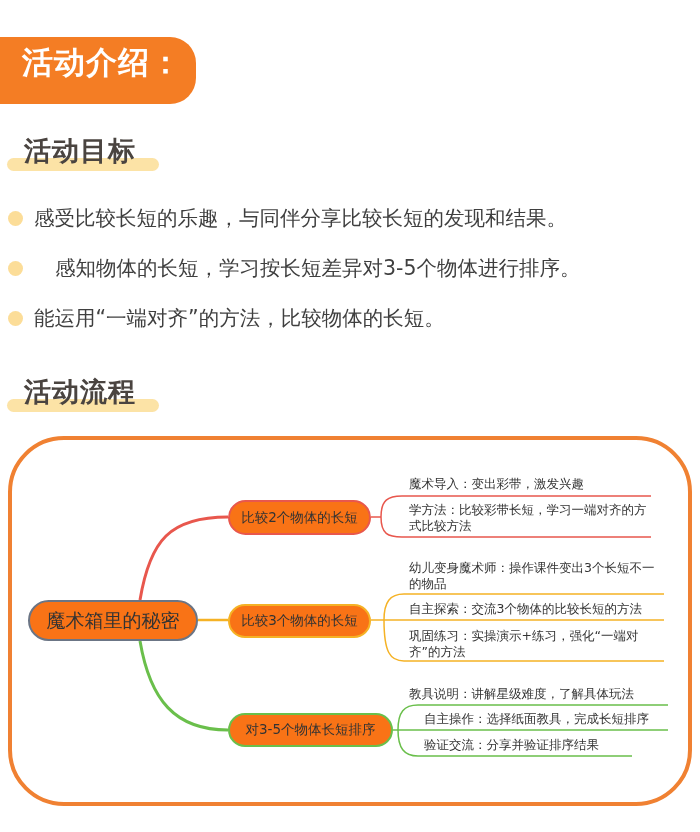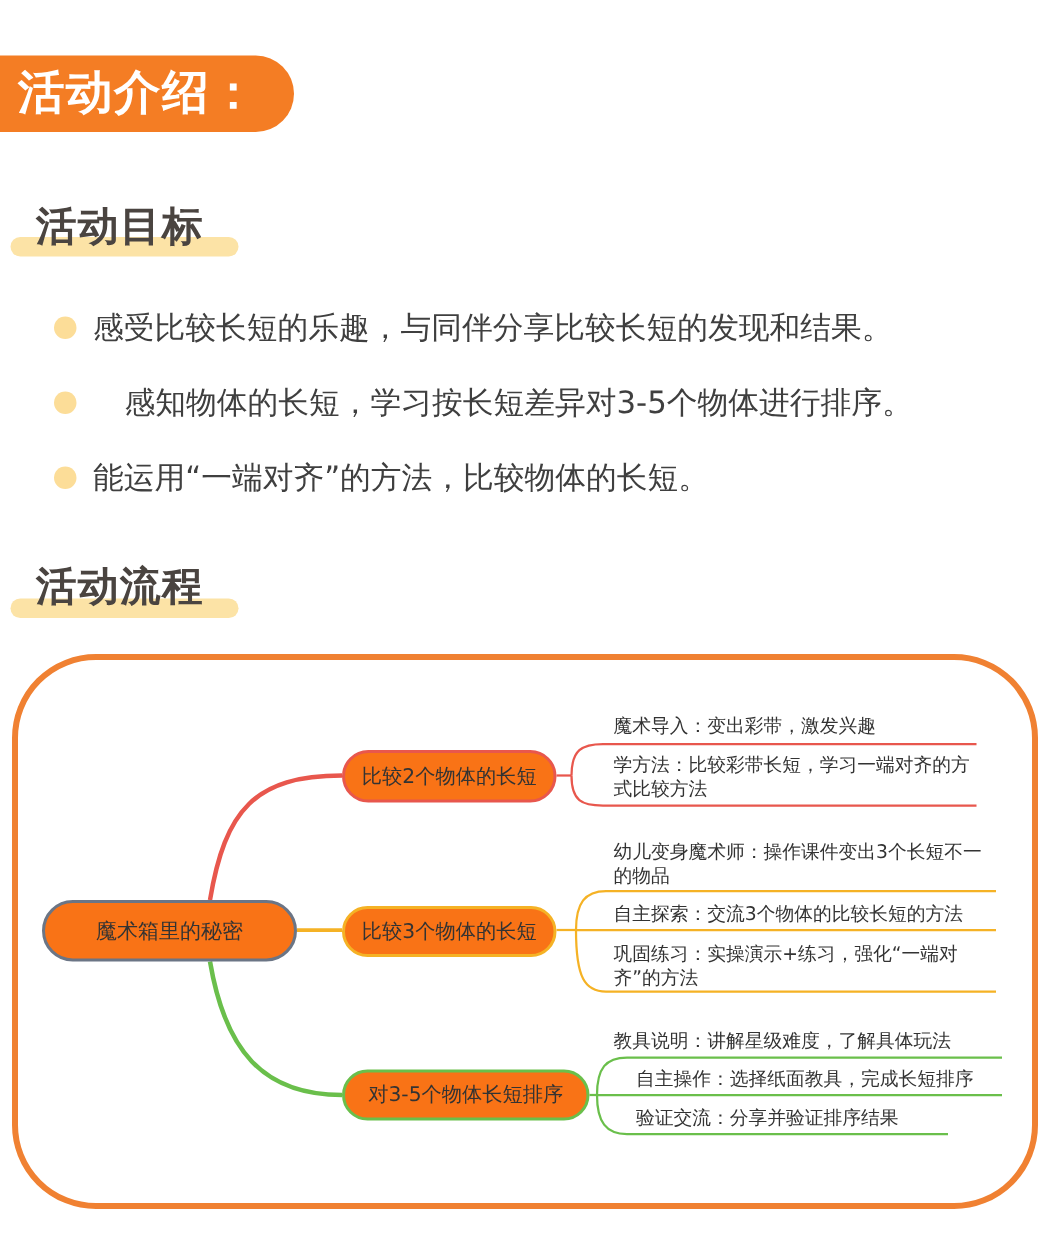--- a/index.html
+++ b/index.html
@@ -1,37 +1,37 @@
 <!DOCTYPE html>
 <html><head>
 <meta charset="utf-8">
 <style>
   * { margin:0; padding:0; box-sizing:border-box; }
   html, body { width:700px; height:832px; background:#ffffff; overflow:hidden; }
   body { position:relative; font-family:"DejaVu Sans", "Liberation Sans", sans-serif; color:#3d3d3d; }
 
   .hdr-pill {
-    position:absolute; left:0; top:37px; width:196px; height:51px;
+    position:absolute; left:0; top:37px; width:196px; height:67px;
     background:#F47D24; border-radius:0 26px 26px 0;
     color:#fff; font-size:31px; font-weight:bold; line-height:51px;
-    padding-left:12px; letter-spacing:1px;
+    padding-left:22px; letter-spacing:1px;
   }
 
   .sec-title { position:absolute; left:0; height:40px; }
   .sec-title .bar {
     position:absolute; left:7px; width:152px; height:13px;
     background:#FCE3A6; border-radius:7px; bottom:2px;
   }
   .sec-title .txt {
     position:absolute; left:24px; top:0; font-size:27px; font-weight:bold;
     color:#4a4440; line-height:36px; letter-spacing:1px; white-space:nowrap;
   }
 
   .goal {
-    position:absolute; left:0; height:30px; display:flex; align-items:center;padding-left:28px;
+    position:absolute; left:0; height:30px; display:flex; align-items:center;
   }
   .goal .dot {
     width:15px; height:15px; border-radius:50%; background:#FCDD98;
     margin-left:8px; margin-right:11px; flex:none;
   }
   .goal .txt { font-size:20.5px; color:#3f3f3f; white-space:nowrap; }
 
   .flow-box {
     position:absolute; left:8px; top:436px; width:684px; height:370px;
     border:4px solid #F08132; border-radius:56px;
@@ -39,21 +39,21 @@
 
   svg.mm { position:absolute; left:0; top:0; width:700px; height:832px; }
 
   .node {
     position:absolute; background:#f97316; border-radius:18px;
     display:flex; align-items:center; justify-content:center;
     font-size:13.5px; color:#333; white-space:nowrap;
   }
   .root {
     left:28px; top:600px; width:170px; height:41px;
-    border:2px solid #6b7585; border-radius:21px; font-size:14px; color:#333;
+    border:2px solid #6b7585; border-radius:21px; font-size:19px; color:#333;
   }
   .b1 { left:228px; top:500px; width:143px; height:35px; border:2px solid #E8574D; }
   .b2 { left:228px; top:604px; width:143px; height:34px; border:2px solid #F5B225; }
   .b3 { left:228px; top:713px; width:165px; height:34px; border:2px solid #6ABF4B; }
 
   .leaf {
     position:absolute; font-size:12.5px; color:#333; line-height:16px;
   }
 </style>
 </head>

